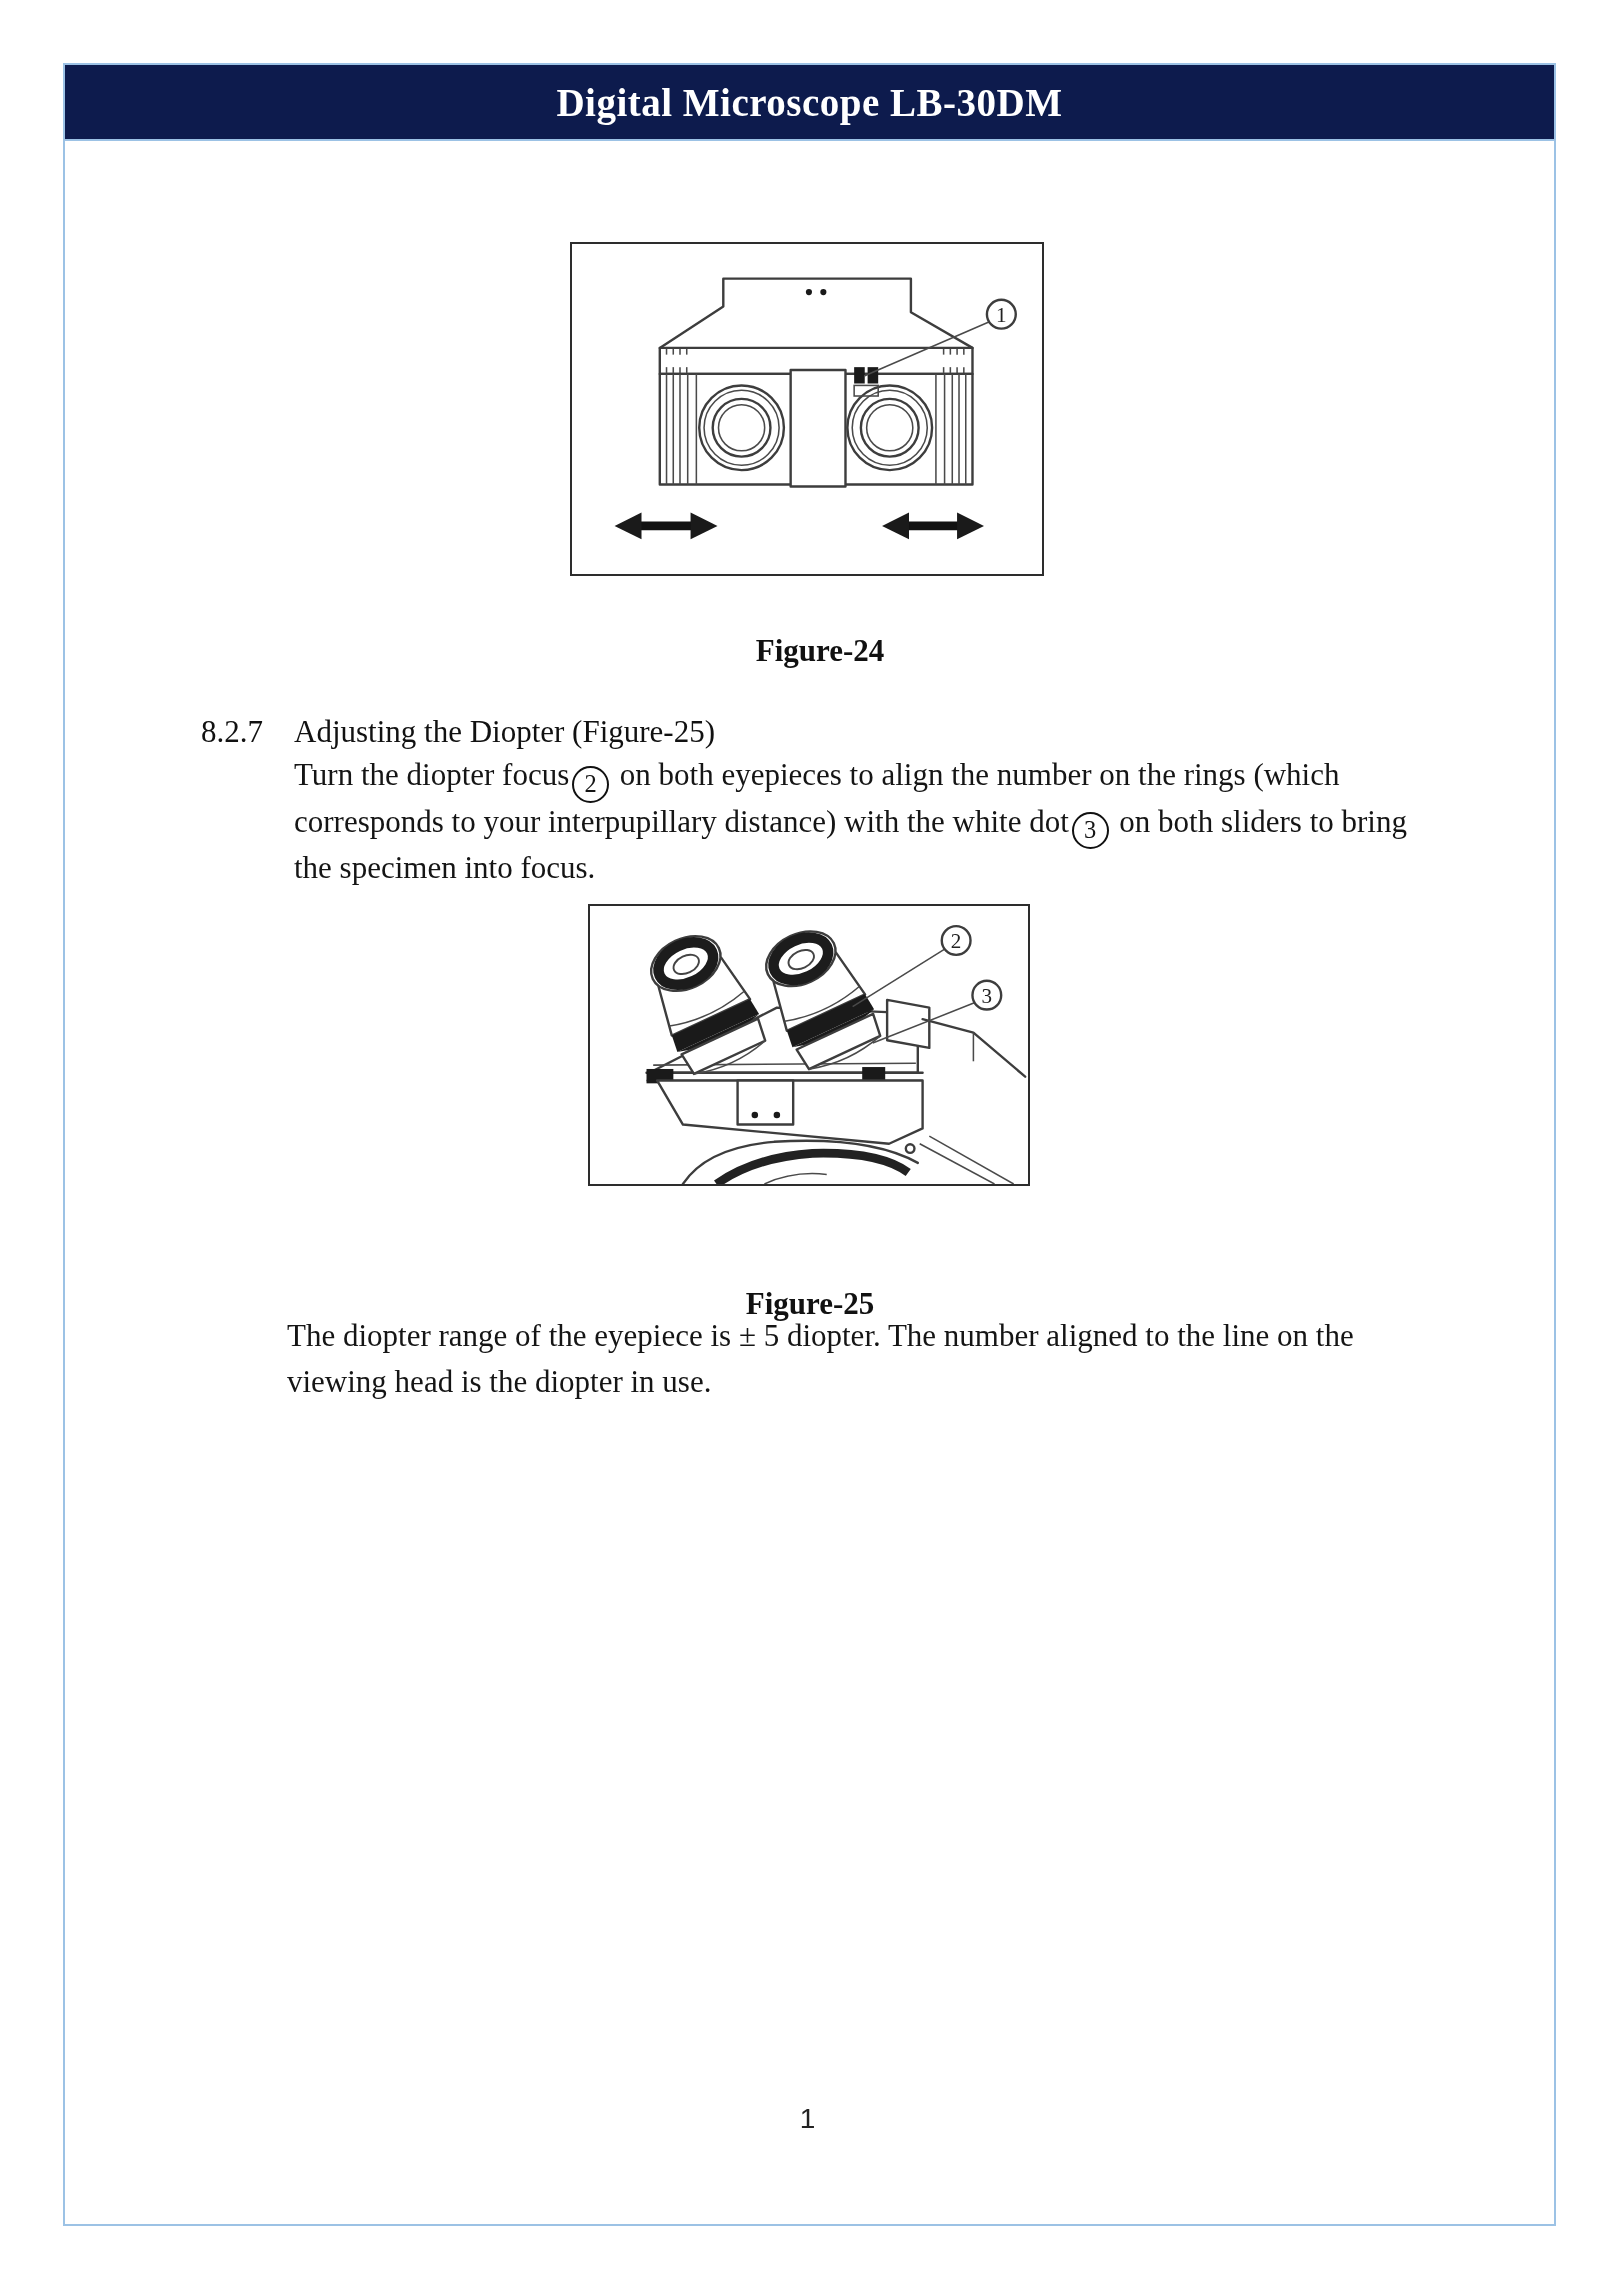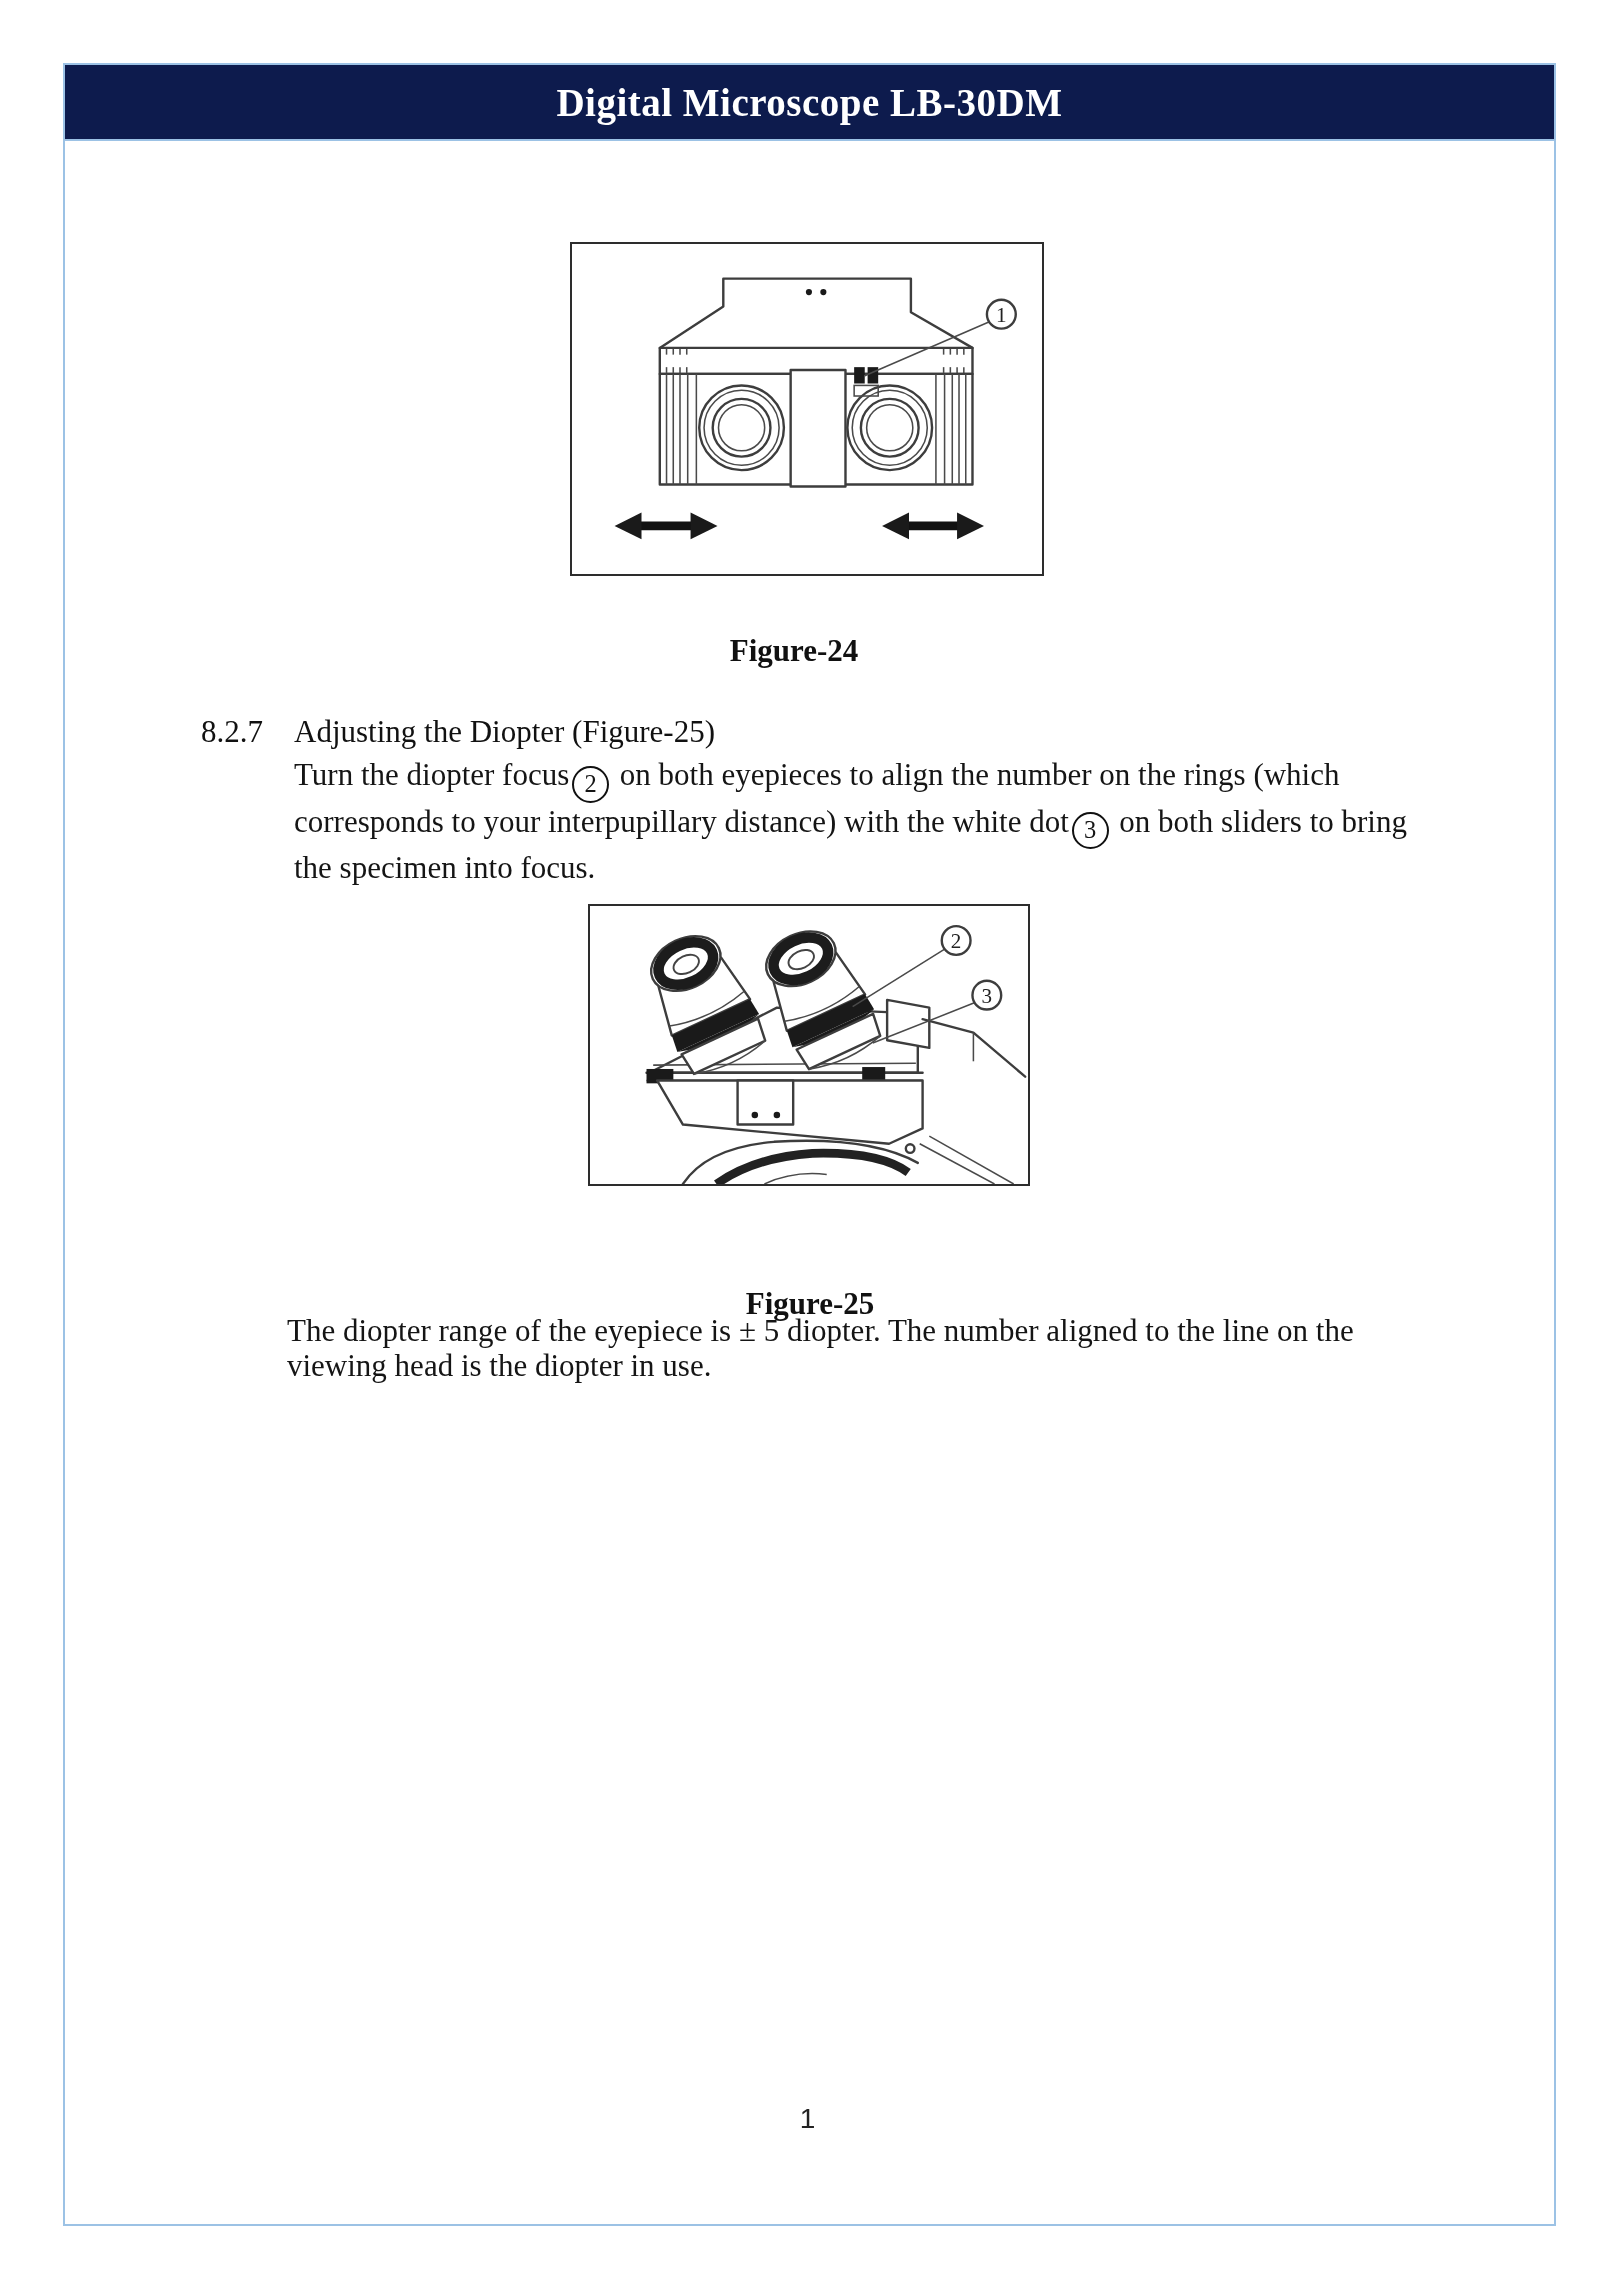--- a/index.html
+++ b/index.html
@@ -8,28 +8,28 @@
   .frame{position:absolute;left:63px;top:63px;width:1489px;height:2159px;
          border:2.9px solid #9cc2e5;background:transparent;}
   .header-bar{position:absolute;left:63px;top:63px;width:1489px;height:74px;
               border:2.9px solid #9cc2e5;background:#0d1b4d;
               display:flex;align-items:center;justify-content:center;}
   .header-title{color:#ffffff;font-weight:bold;font-size:39px;letter-spacing:0.5px;}
   .figure-box{position:absolute;background:#fff;border:2.9px solid #2d2d2d;overflow:hidden;}
   .fig24{left:570px;top:242px;width:470px;height:330px;}
   .fig25{left:588px;top:904px;width:438px;height:278px;}
   .caption{position:absolute;font-weight:bold;font-size:31px;text-align:center;color:#111;}
-  .cap24{left:556px;top:633px;width:476px;}
+  .cap24{left:582px;top:633px;width:476px;}
   .cap25{left:588px;top:1286px;width:444px;}
   .section{position:absolute;left:201px;top:712px;width:1240px;}
   .sec-head{display:flex;font-weight:normal;font-size:31px;line-height:39px;color:#111;}
   .sec-num{width:93px;flex:0 0 93px;}
   .sec-body{margin:4.9px 0 0 93px;width:1145px;font-size:31px;line-height:37px;color:#151515;
             text-align:left;}
-  .para{position:absolute;left:287px;top:1313px;width:1161px;font-size:31px;line-height:35px;color:#151515;}
+  .para{position:absolute;left:287px;top:1313px;width:1161px;font-size:31px;line-height:46px;color:#151515;}
   .circ{display:inline-flex;align-items:center;justify-content:center;
         width:33px;height:33px;border:2.5px solid #111;border-radius:50%;
         font-size:24.5px;line-height:1;vertical-align:-6.9px;margin:0 2.9px;background:#fff;}
   .page-num{position:absolute;left:63px;top:2103px;width:1489px;text-align:center;
             font-family:"Liberation Sans","DejaVu Sans",sans-serif;font-size:28px;color:#222;}
   svg{display:block;}
   .ln{stroke:#3d3d3d;stroke-width:2.5;fill:none;stroke-linejoin:round;stroke-linecap:round;}
   .lnw{stroke:#3d3d3d;stroke-width:2.5;fill:#ffffff;stroke-linejoin:round;}
   .thin{stroke:#4a4a4a;stroke-width:1.6;fill:none;}
   .dark{fill:#1a1a1a;stroke:none;}

